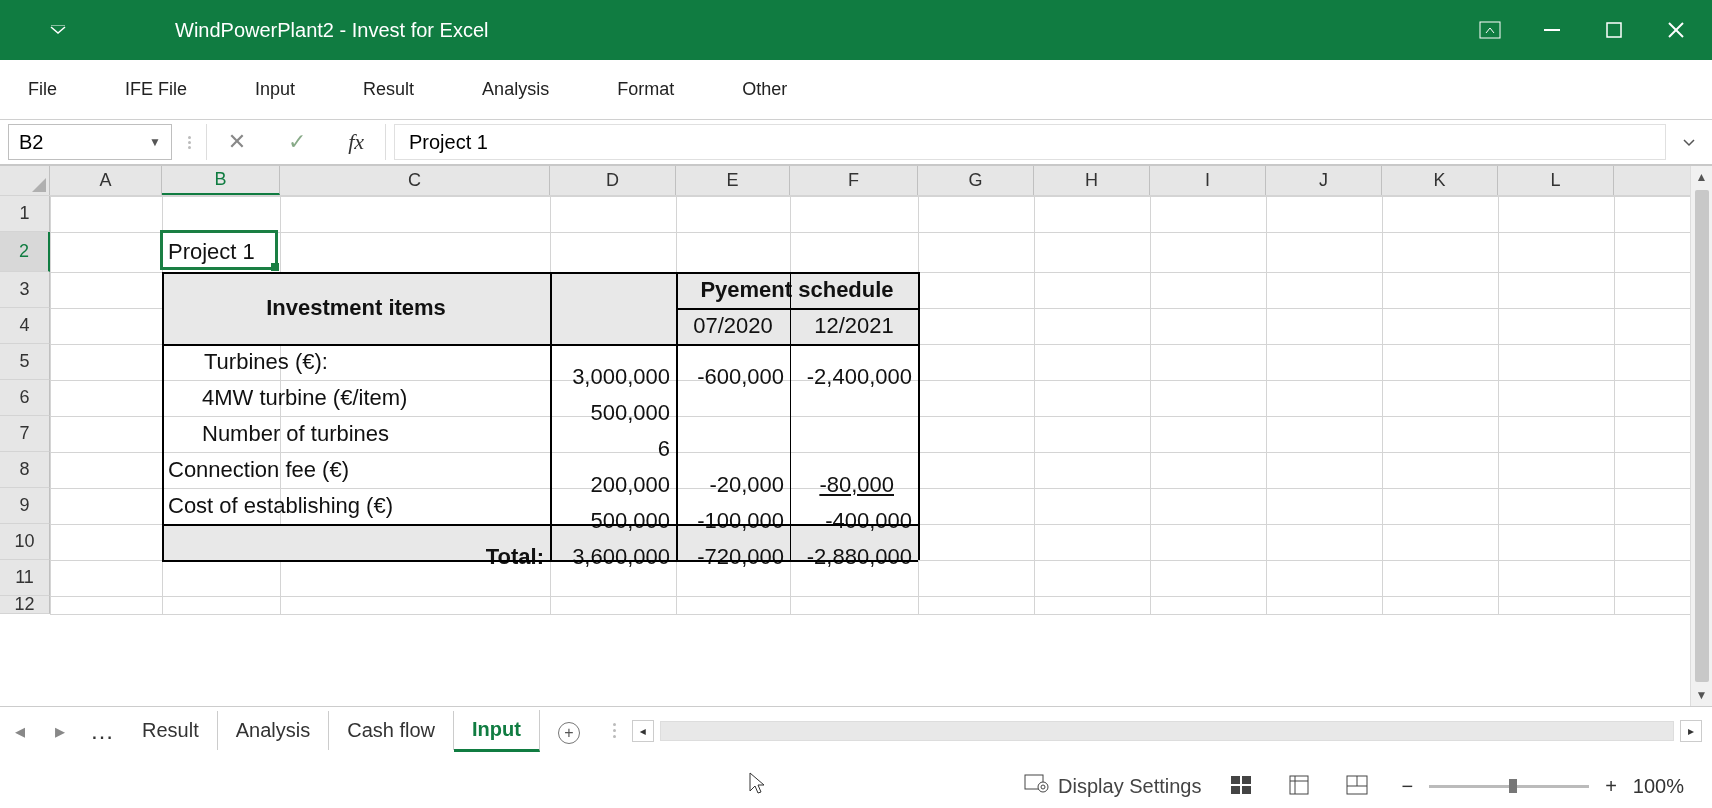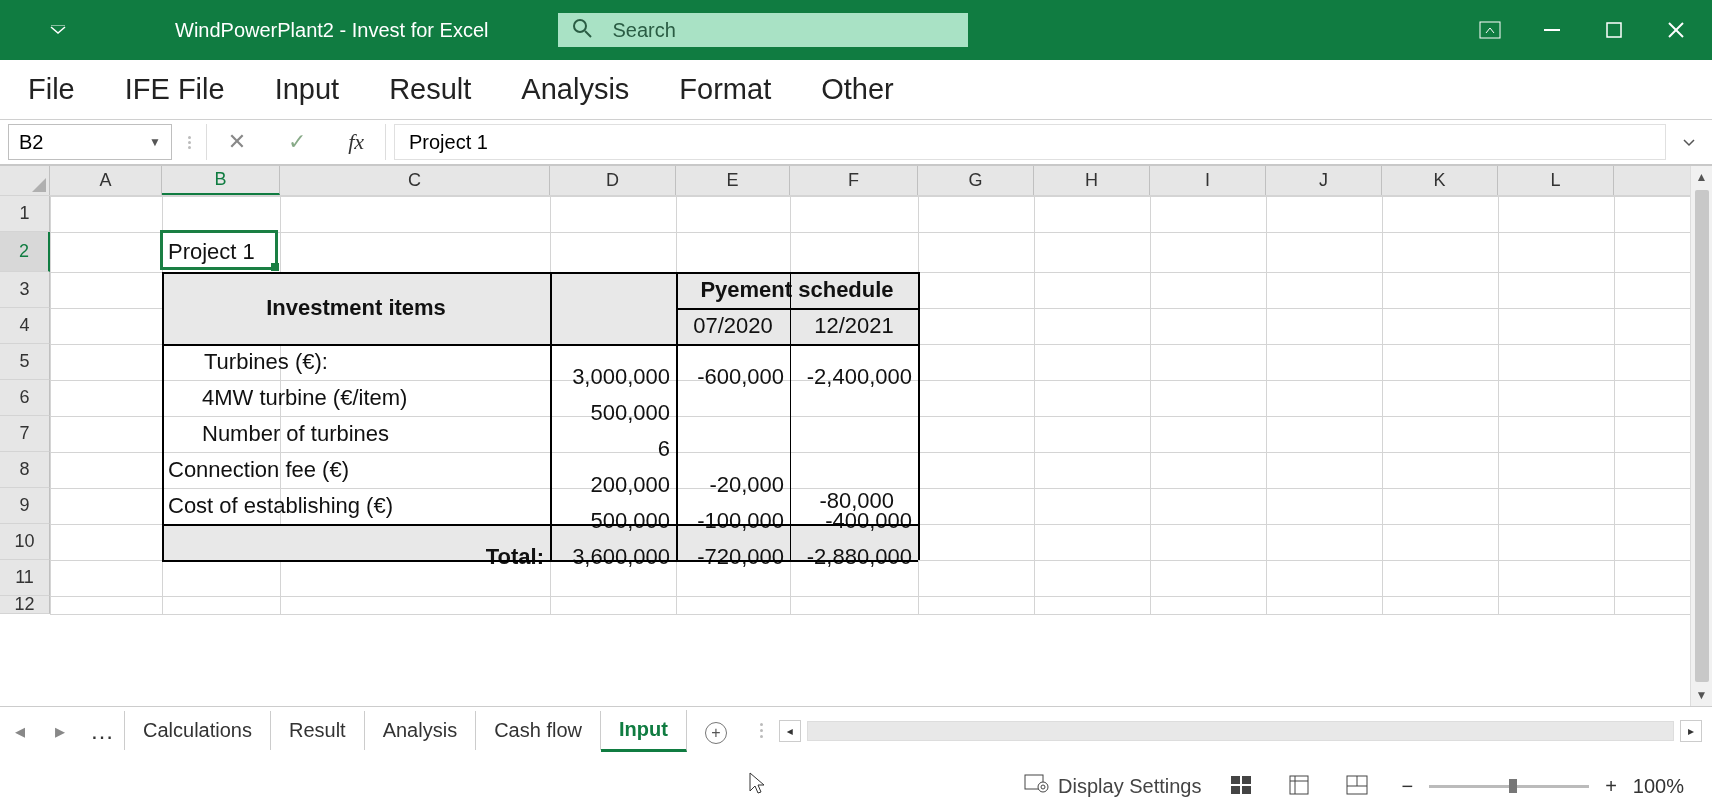--- a/index.html
+++ b/index.html
@@ -10,21 +10,21 @@
   .qat-drop { width: 65px; display:flex; justify-content:center; align-items:center; }
   .title-text { margin-left: 85px; }
   .search-box { margin-left: 70px; width: 410px; height: 34px; background: #a9e2c5; display:flex; align-items:center; padding: 0 14px; color: #2a5c43; font-size: 20px; }
   .search-box span.txt { margin-left: 20px; }
   .user-area { margin-left: 55px; display:flex; align-items:center; gap: 12px; }
   .avatar { width:32px; height:32px; border-radius:50%; background:#a91ea0; display:flex; align-items:center; justify-content:center; font-size:14px; }
   .win-controls { margin-left: auto; display:flex; align-items:center; gap: 40px; padding-right: 25px; }
   .win-controls span, .qat-drop span { display:inline-flex; width:22px; height:22px; align-items:center; justify-content:center; }
 
   
-  .ribbon { height: 60px; background: #fff; display:flex; align-items:center; gap: 50px; padding-left: 28px; font-size: 29px; color:#222; border-bottom: 1px solid #d0d0d0; }
+  .ribbon { height: 60px; background: #fff; display:flex; align-items:center; gap: 68px; padding-left: 28px; font-size: 18px; color:#222; border-bottom: 1px solid #d0d0d0; }
   .ribbon div { cursor:default; }
 
   
   .fbar { height: 46px; background: #fff; display:flex; align-items:center; border-bottom: 2px solid #c8c8c8; padding: 6px 8px 6px 8px; gap:8px; }
   .namebox { width: 164px; height: 36px; border:1px solid #bfbfbf; display:flex; align-items:center; padding:0 10px; font-size:20px; justify-content:space-between;}
   .namebox .dd { font-size:12px; color:#555; }
   .grip { width:18px; display:flex; flex-direction:column; align-items:center; gap:2px;}
   .grip i { width:3px; height:3px; background:#bbb; border-radius:50%; }
   .fbtns { width: 180px; display:flex; align-items:center; justify-content:space-around; font-size:22px; color:#888; border-left:1px solid #ddd; border-right:1px solid #ddd; height:36px;}
   .fx { font-style: italic; font-family: "Times New Roman", serif; color:#333; }
@@ -103,29 +103,20 @@
   <div class="qat-drop">
     <span>
       <svg width="16" height="10" viewBox="0 0 16 10">
           <path d="M1 2 L8 8 L15 2" stroke="#fff" stroke-width="1.5" fill="none"></path>
           <line x1="1" y1="0" x2="15" y2="0" stroke="#fff" stroke-width="1"></line>
         </svg>
     </span>
   </div>
   <div class="title-text">
     <span>WindPowerPlant2</span><span>  -  Invest for Excel</span>
-  </div>
-  <div class="search-box">
-    <span>
-      <svg width="20" height="20" viewBox="0 0 20 20">
-          <circle cx="8" cy="8" r="6" stroke="#2a5c43" stroke-width="2" fill="none"></circle>
-          <line x1="13" y1="13" x2="19" y2="19" stroke="#2a5c43" stroke-width="2"></line>
-        </svg>
-    </span>
-    <span class="txt">Search</span>
   </div>
   <div class="win-controls">
     <span>
       <svg width="22" height="18" viewBox="0 0 22 18">
           <rect x="1" y="1" width="20" height="16" stroke="#fff" fill="none"></rect>
           <path d="M7 12 L11 7 L15 12" stroke="#fff" fill="none"></path>
         </svg>
     </span>
     <span>
         <svg width="20" height="20">
@@ -258,21 +249,21 @@
             <div class="cell rht" style="left: 500px; top: 148px; width: 126px; height: 36px;">3,000,000</div>
             <div class="cell rht" style="left: 626px; top: 148px; width: 114px; height: 36px;">-600,000</div>
             <div class="cell rht" style="left: 740px; top: 148px; width: 128px; height: 36px;">-2,400,000</div>
             <div class="cell" style="left: 112px; top: 184px; width: 388px; height: 36px; padding-left: 40px;">4MW turbine (€/item)</div>
             <div class="cell rht" style="left: 500px; top: 184px; width: 126px; height: 36px;">500,000</div>
             <div class="cell" style="left: 112px; top: 220px; width: 466px; height: 36px; padding-left: 40px;">Number of turbines</div>
             <div class="cell rht" style="left: 500px; top: 220px; width: 126px; height: 36px;">6</div>
             <div class="cell" style="left: 112px; top: 256px; width: 388px; height: 36px;">Connection fee (€)</div>
             <div class="cell rht" style="left: 500px; top: 256px; width: 126px; height: 36px;">200,000</div>
             <div class="cell rht" style="left: 626px; top: 256px; width: 114px; height: 36px;">-20,000</div>
-            <div class="cell rht" style="left: 740px; top: 272px; width: 110px; height: 36px;">-80,000</div>
+            <div class="cell rht" style="left: 740px; top: 256px; width: 110px; height: 36px; text-decoration: underline;">-80,000</div>
             <div class="cell" style="left: 112px; top: 292px; width: 388px; height: 36px;">Cost of establishing (€)</div>
             <div class="cell rht" style="left: 500px; top: 292px; width: 126px; height: 36px;">500,000</div>
             <div class="cell rht" style="left: 626px; top: 292px; width: 114px; height: 36px;">-100,000</div>
             <div class="cell rht" style="left: 740px; top: 292px; width: 128px; height: 36px;">-400,000</div>
             <div class="cell bold rht" style="left: 230px; top: 328px; width: 270px; height: 36px;">Total:</div>
             <div class="cell rht" style="left: 500px; top: 328px; width: 126px; height: 36px;">3,600,000</div>
             <div class="cell rht" style="left: 626px; top: 328px; width: 114px; height: 36px;">-720,000</div>
             <div class="cell rht" style="left: 740px; top: 328px; width: 128px; height: 36px;">-2,880,000</div>
             <div class="bdr" style="left: 112px; top: 76px; width: 756px; height: 2px;"></div>
             <div class="bdr" style="left: 626px; top: 112px; width: 242px; height: 2px;"></div>
@@ -295,21 +286,20 @@
     <span class="arr">▼</span>
   </div>
 </div>
 
 <div class="tabbar">
   <div class="nav-arrows">
     <span>◂</span>
     <span>▸</span>
   </div>
   <div class="dots">…</div>
-  <div class="sheettab first">Calculations</div>
   <div class="sheettab">Result</div>
   <div class="sheettab">Analysis</div>
   <div class="sheettab">Cash flow</div>
   <div class="sheettab active">Input</div>
   <div class="newtab"><span>+</span></div>
   <div class="tab-divider">
       <i></i>
       <i></i>
       <i></i>
     </div>

